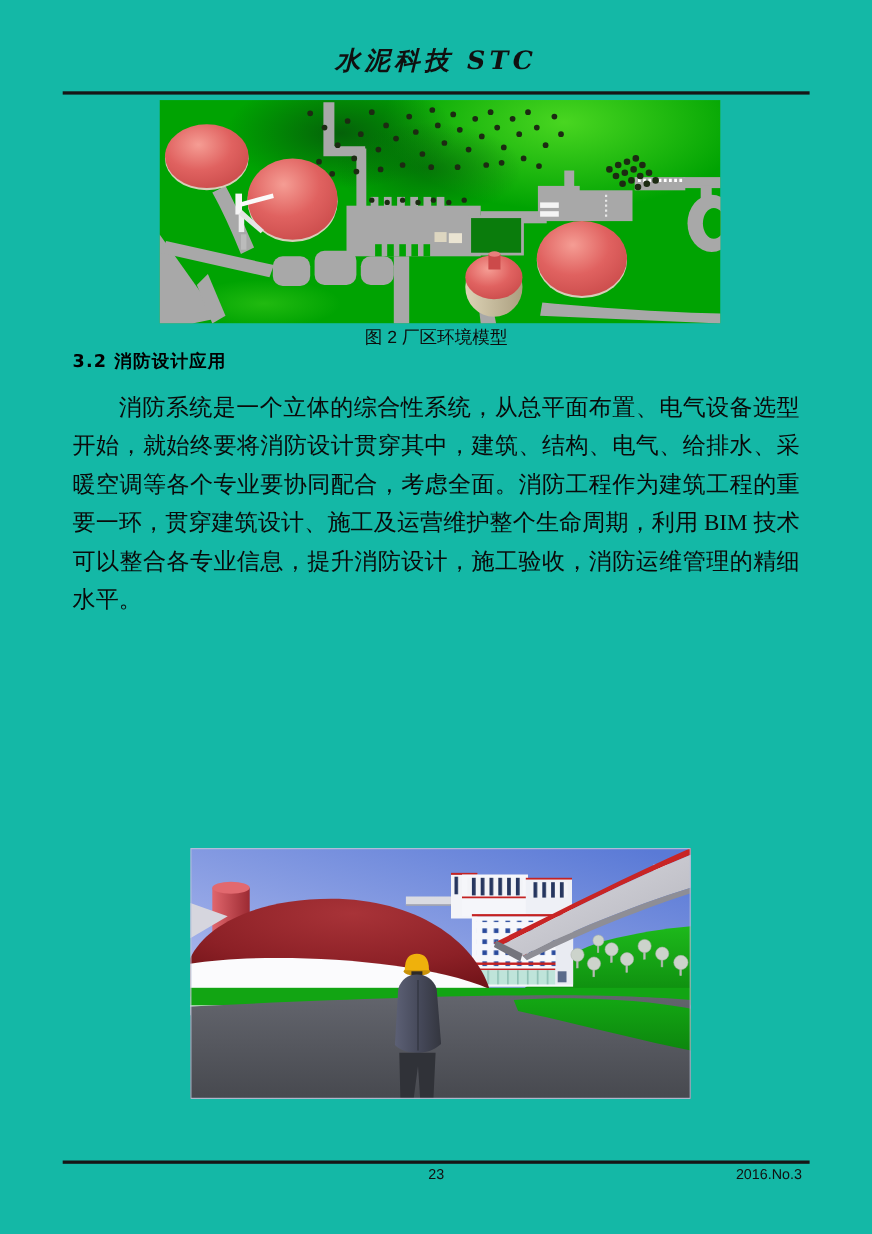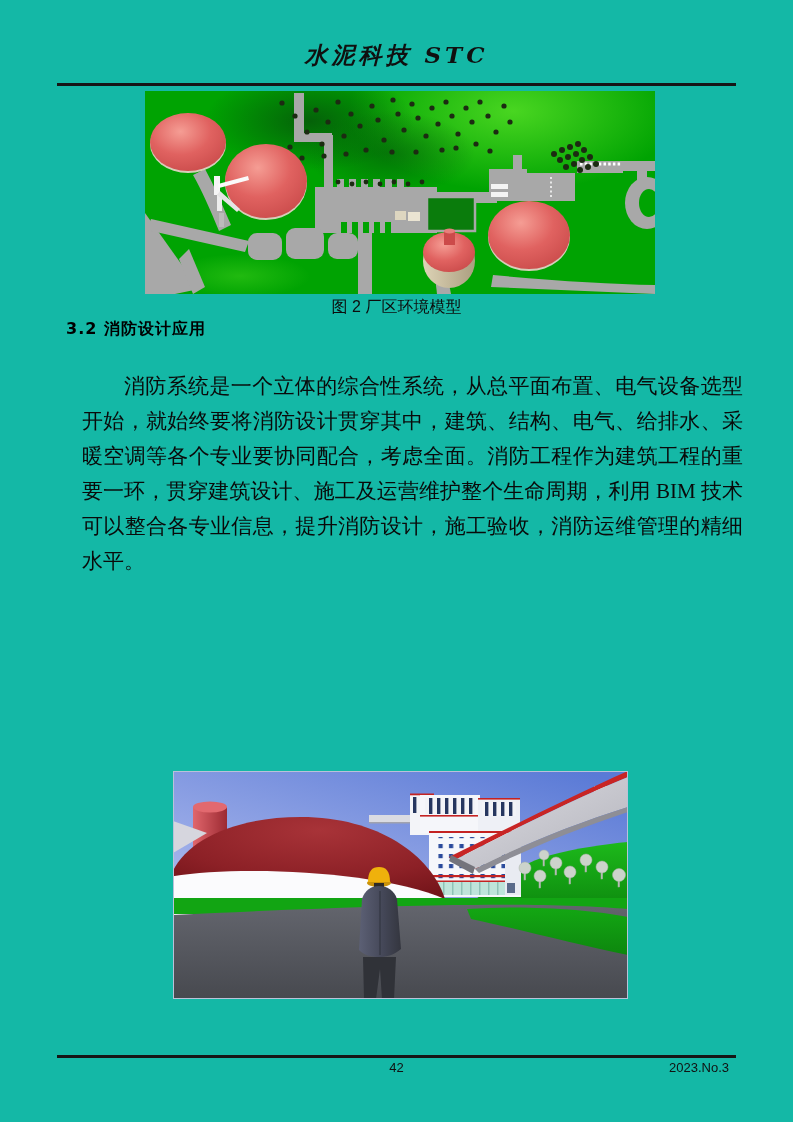--- a/index.html
+++ b/index.html
@@ -14,21 +14,21 @@
   .figure{position:absolute;line-height:0;}
   .fig2{left:145px;top:91px;width:510px;height:203px;}
   .fig3{left:173px;top:771px;width:455px;height:228px;}
   .caption{position:absolute;left:0;width:793px;text-align:center;
         font-family:"Liberation Sans","DejaVu Sans",sans-serif;font-size:16px;color:#0d0d0d;}
   .caption2{top:297px;}
   .caption3{top:1011px;}
   .heading{position:absolute;left:66px;top:319px;margin:0;
         font-family:"DejaVu Sans","Liberation Sans",sans-serif;font-weight:bold;
         font-size:16px;letter-spacing:1px;color:#000;}
-  .para{position:absolute;left:66px;width:661px;margin:16px;
+  .para{position:absolute;left:66px;width:661px;margin:0;
         font-size:21px;line-height:35px;text-align:justify;text-indent:42px;color:#0a0a0a;}
   .para1{top:353px;}
   .para2{top:543px;}
   .footer-page{position:absolute;top:1060px;left:0;width:793px;text-align:center;
         font-family:"Liberation Sans","DejaVu Sans",sans-serif;font-size:13px;color:#111;}
   .footer-issue{position:absolute;top:1060px;right:80px;
         font-family:"Liberation Sans","DejaVu Sans",sans-serif;font-size:13px;color:#111;}
 </style>
 </head>
 <body>
@@ -355,16 +355,16 @@
         <path d="M189,128 C192,119 198,115 206,115 C214,115 221,119 224,128 L228,178 C221,184 214,186 206,186 C198,186 191,184 186,179 Z" fill="url(#jacketG)"></path>
         <line x1="207" y1="120" x2="207" y2="184" stroke="#2f323c" stroke-width="1"></line>
         <path d="M190,186 L223,186 L221,228 L209,228 L207,198 L203,228 L191,228 Z" fill="#303238"></path>
       </g>
 
       <rect x="0.5" y="0.5" width="454" height="227" fill="none" stroke="#b9c2d9"></rect>
     </svg>
   </div>
 
   <div class="rule rule-footer"></div>
-  <div class="footer-page">42</div>
-  <div class="footer-issue">2023.No.3</div>
+  <div class="footer-page">23</div>
+  <div class="footer-issue">2016.No.3</div>
 
 </div>
 
 </body></html>

